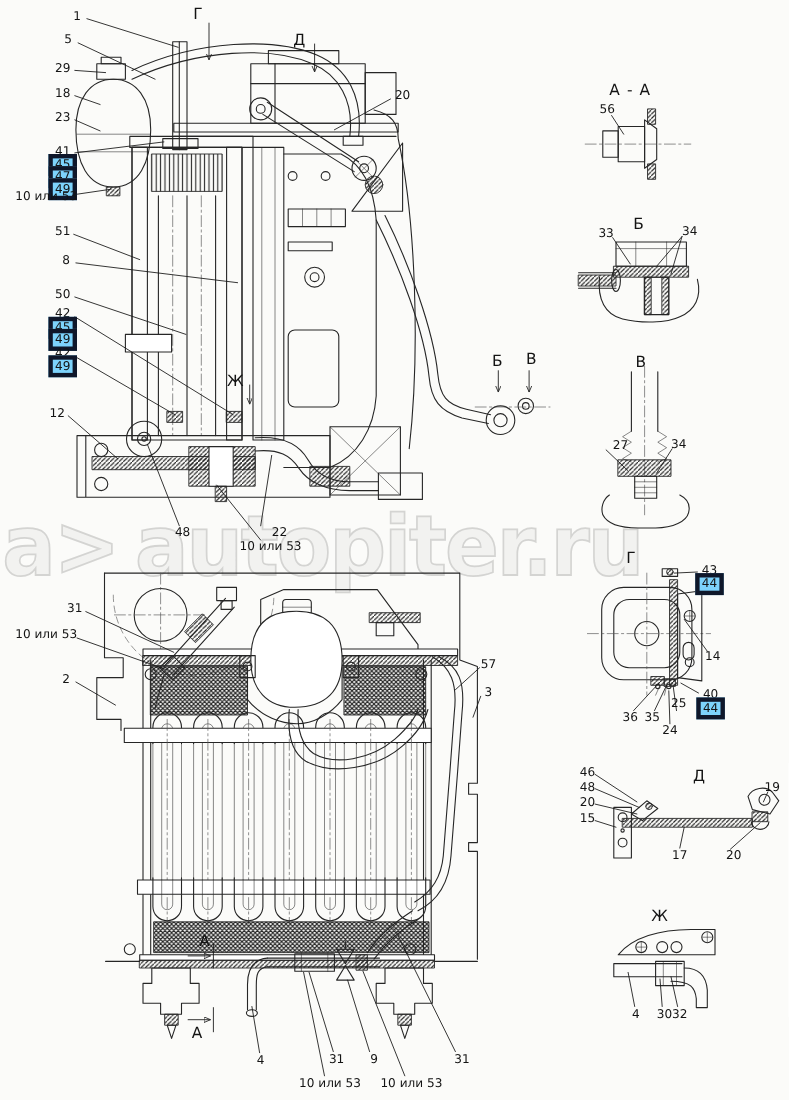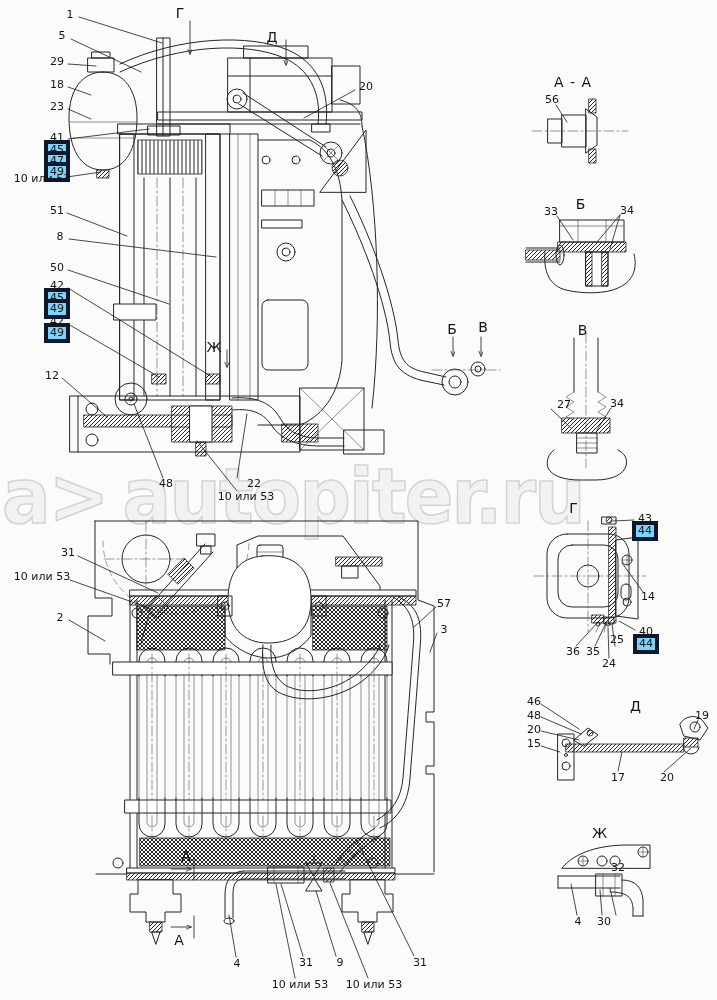--- a/index.html
+++ b/index.html
@@ -432,21 +432,21 @@
       <div class="callout" style="left: 609px; top: 664px;">24</div>
       <div class="callout" style="left: 534px; top: 702px;">46</div>
       <div class="callout" style="left: 534px; top: 716px;">48</div>
       <div class="callout" style="left: 534px; top: 730px;">20</div>
       <div class="callout" style="left: 534px; top: 744px;">15</div>
       <div class="callout" style="left: 702px; top: 716px;">19</div>
       <div class="callout" style="left: 667px; top: 778px;">20</div>
       <div class="callout" style="left: 618px; top: 778px;">17</div>
       <div class="callout" style="left: 578px; top: 922px;">4</div>
       <div class="callout" style="left: 604px; top: 922px;">30</div>
-      <div class="callout" style="left: 618px; top: 868px;">32</div>
+      <div class="callout" style="left: 618px; top: 922px;">32</div>
       <div class="callout" style="left: 68px; top: 553px;">31</div>
       <div class="callout" style="left: 42px; top: 577px;">10 или 53</div>
       <div class="callout" style="left: 60px; top: 618px;">2</div>
       <div class="callout" style="left: 444px; top: 604px;">57</div>
       <div class="callout" style="left: 444px; top: 630px;">3</div>
       <div class="callout" style="left: 237px; top: 964px;">4</div>
       <div class="callout" style="left: 306px; top: 963px;">31</div>
       <div class="callout" style="left: 340px; top: 963px;">9</div>
       <div class="callout" style="left: 420px; top: 963px;">31</div>
       <div class="callout" style="left: 300px; top: 985px;">10 или 53</div>

